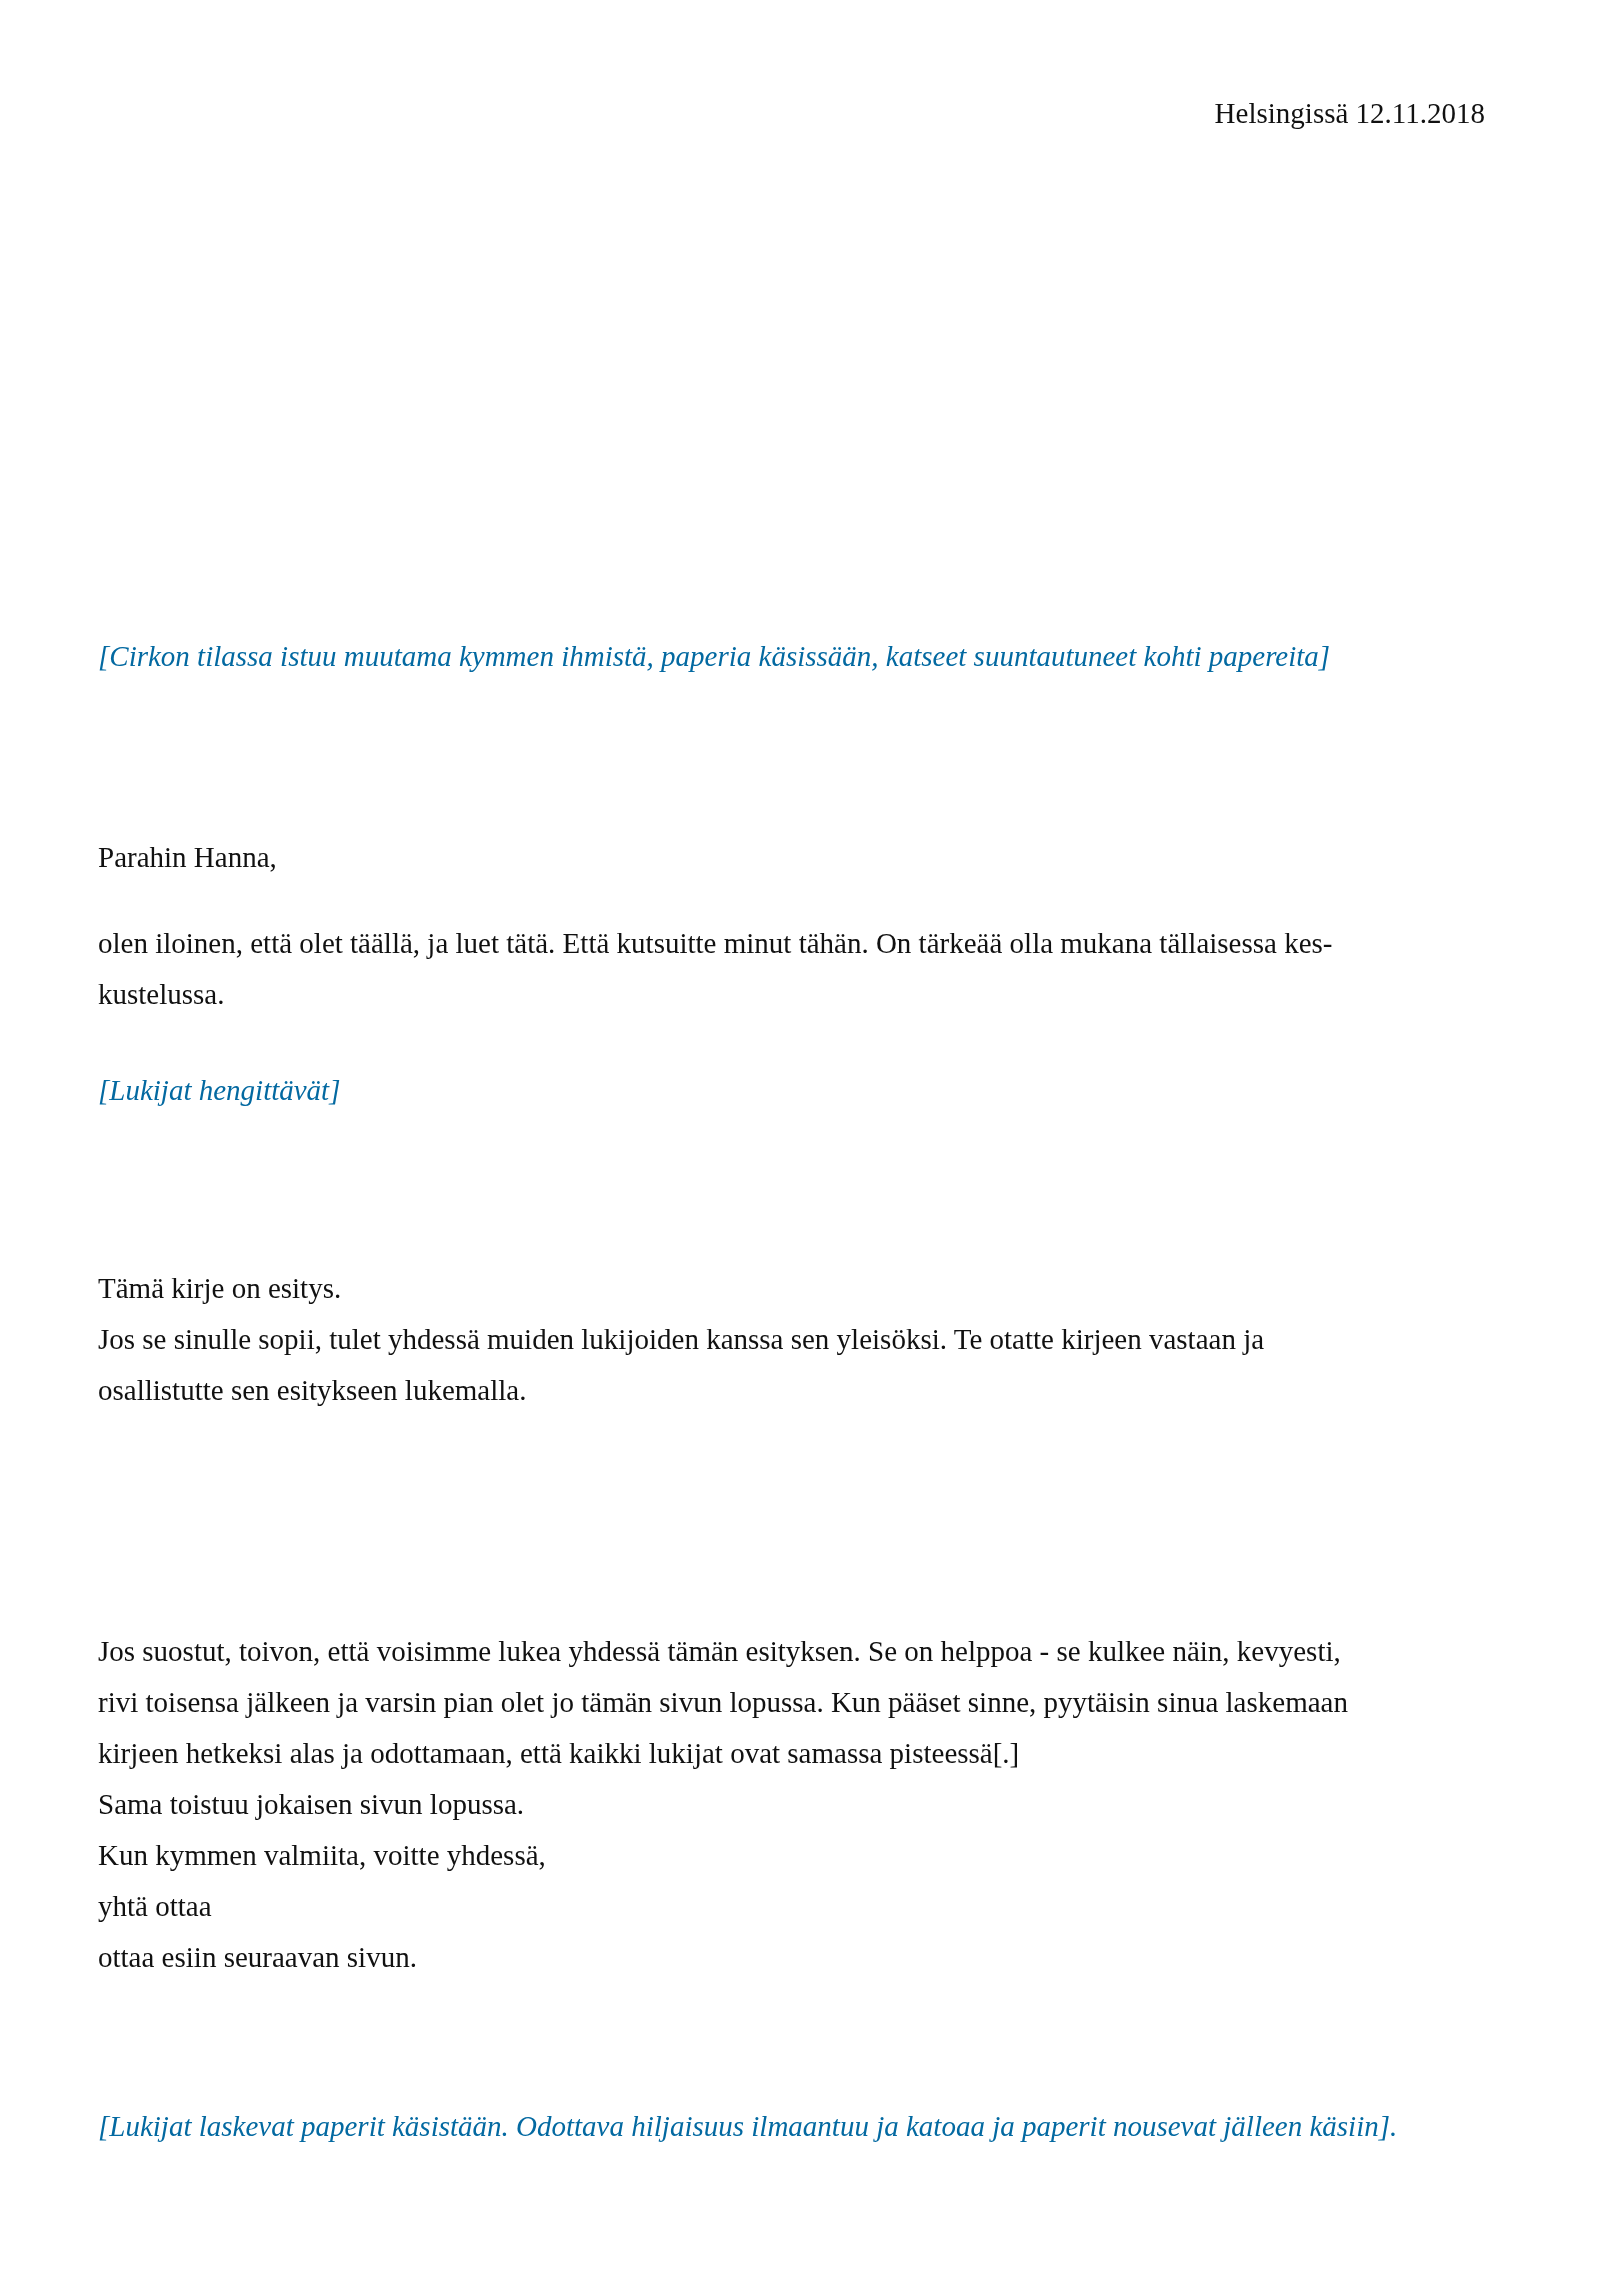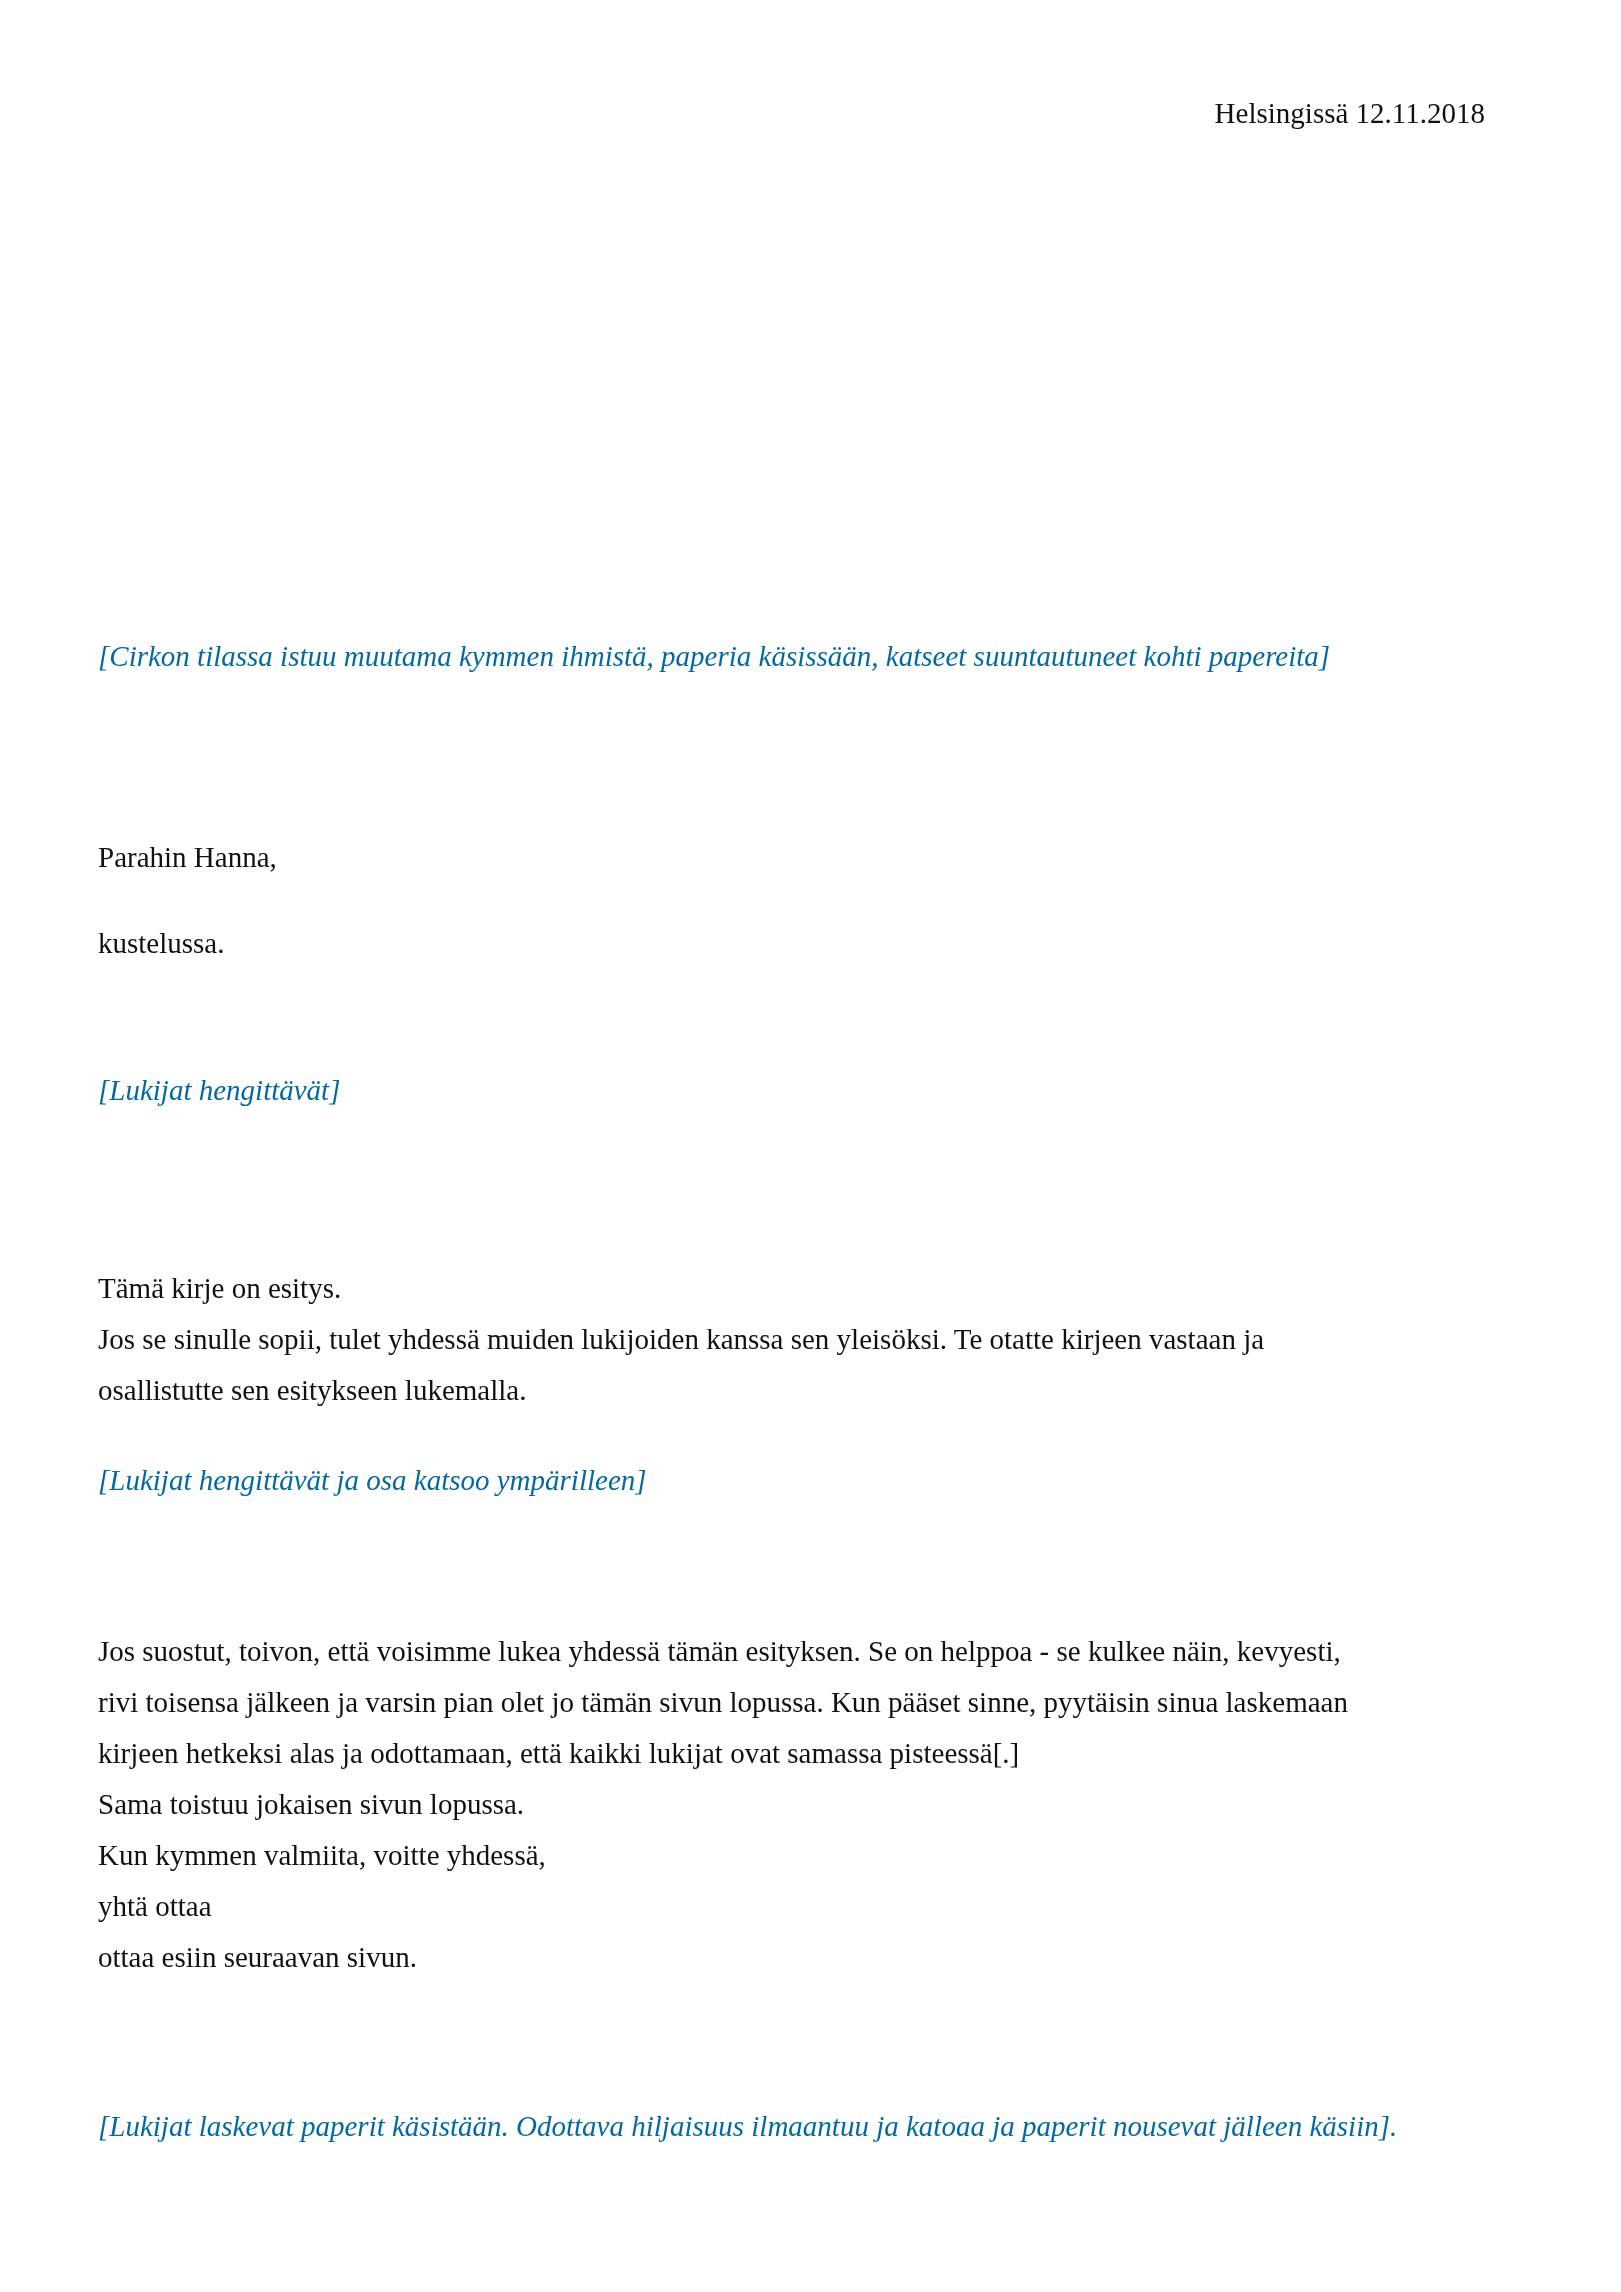--- a/index.html
+++ b/index.html
@@ -51,32 +51,32 @@
 
 <div class="page">
 
   <div class="dateline">Helsingissä 12.11.2018</div>
 
   <div class="block stage opening-stage">[Cirkon tilassa istuu muutama kymmen ihmistä, paperia käsissään, katseet suuntautuneet kohti papereita]</div>
 
   <div class="block salutation">Parahin Hanna,</div>
 
   <div class="block para1">
+    <div class="line">olen iloinen, että olet täällä, ja luet tätä. Että kutsuitte minut tähän. On tärkeää olla mukana tällaisessa kes-</div>
     <div class="line">kustelussa.</div>
   </div>
 
   <div class="block stage stage-breathe">[Lukijat hengittävät]</div>
 
   <div class="block para2">
     <div class="line">Tämä kirje on esitys.</div>
     <div class="line">Jos se sinulle sopii, tulet yhdessä muiden lukijoiden kanssa sen yleisöksi. Te otatte kirjeen vastaan ja</div>
     <div class="line">osallistutte sen esitykseen lukemalla.</div>
   </div>
 
-  <div class="block stage stage-look">[Lukijat hengittävät ja osa katsoo ympärilleen]</div>
 
   <div class="block para3">
     <div class="line">Jos suostut, toivon, että voisimme lukea yhdessä tämän esityksen. Se on helppoa - se kulkee näin, kevyesti,</div>
     <div class="line">rivi toisensa jälkeen ja varsin pian olet jo tämän sivun lopussa. Kun pääset sinne, pyytäisin sinua laskemaan</div>
     <div class="line">kirjeen hetkeksi alas ja odottamaan, että kaikki lukijat ovat samassa pisteessä[.]</div>
     <div class="line">Sama toistuu jokaisen sivun lopussa.</div>
     <div class="line">Kun kymmen valmiita, voitte yhdessä,</div>
     <div class="line">yhtä ottaa</div>
     <div class="line">ottaa esiin seuraavan sivun.</div>
   </div>

